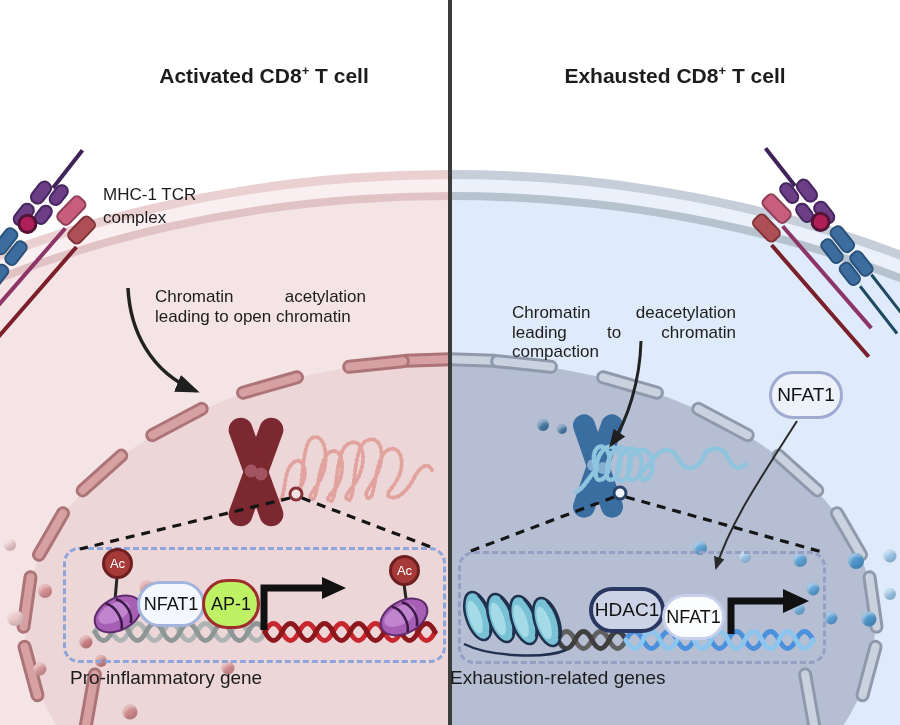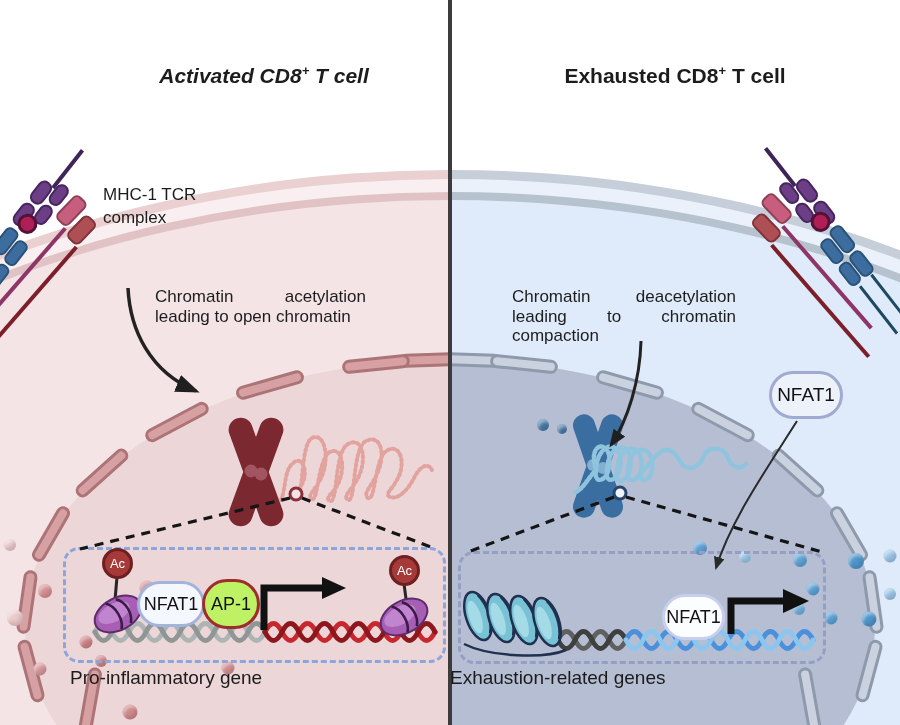--- a/index.html
+++ b/index.html
@@ -198,21 +198,21 @@
       <polygon points="783,589 783,613 809,601" fill="#111"></polygon>
     </g>
 
     <path fill="none" stroke="#222" stroke-width="3.5" marker-end="url(#ah-l)" d="M128,288 C130,330 150,372 196,391"></path>
     <path fill="none" stroke="#222" stroke-width="3" marker-end="url(#ah-m)" d="M641,341 C640,380 628,420 611,445"></path>
     <path fill="none" stroke="#2a2a2a" stroke-width="2" marker-end="url(#ah-s)" d="M797,421 C766,470 731,520 716,568"></path>
   </svg>
 
   <div class="divider"></div>
 
-  <div class="cell-title" style="left:114px;font-style:italic;">
+  <div class="cell-title" style="left:114px;">
     <span>Activated CD8</span><sup>+</sup><span> T cell</span>
   </div>
   <div class="cell-title" style="left:525px;">
     <span>Exhausted CD8</span><sup>+</sup><span> T cell</span>
   </div>
 
   <div class="receptor" style="left:14px;top:174px;">
     <div class="rc-rot" style="transform:rotate(38deg);">
       <div class="rc" style="left:19px;top:-34px;width:3.5px;height:48px;background:#3f2459;"></div>
       <div class="rc" style="left:7px;top:12px;width:15px;height:26px;border-radius:7px;background:#6b3e86;border:2px solid #47255f;"></div>
@@ -251,24 +251,25 @@
       <div class="rc" style="left:70px;top:46px;width:3.5px;height:148px;background:#7b1f2b;transform:rotate(3deg);"></div>
     </div>
   </div>
 
   <div class="lbl" style="left:103px;top:183px;font-size:17px;line-height:23px;">
     <div>MHC-1 TCR</div>
     <div>complex</div>
   </div>
 
   <div class="proc" style="left:155px;top:287px;width:211px;">Chromatin acetylation leading to open chromatin</div>
-  <div class="proc" style="left:512px;top:287px;width:224px;">Chromatin deacetylation leading to chromatin compaction</div>
+  <div class="proc" style="left:512px;top:303px;width:224px;">Chromatin deacetylation leading to chromatin compaction</div>
 
   <div class="pill" style="left:137px;top:581px;width:68px;height:46px;border:3.5px solid #a2b4dc;background:#f4f7fe;border-radius:23px;">NFAT1</div>
   <div class="pill" style="left:202px;top:579px;width:58px;height:50px;border:3.5px solid #9e2d2d;background:#bef264;border-radius:25px;">AP-1</div>
+  <div class="pill" style="left:589px;top:587px;width:76px;height:46px;border:4px solid #2a3760;background:#ccd3e7;border-radius:23px;font-size:19px;">HDAC1</div>
   <div class="pill" style="left:662px;top:594px;width:63px;height:46px;border:3.5px solid #c7cfec;background:#fbfdff;border-radius:23px;">NFAT1</div>
   <div class="pill" style="left:769px;top:371px;width:74px;height:48px;border:3.5px solid #9fabd0;background:#edf1fa;border-radius:24px;font-size:19px;">NFAT1</div>
 
   <div class="ac-circle" style="left:102px;top:548px;">
     <span>Ac</span>
   </div>
   <div class="ac-circle" style="left:389px;top:555px;">
     <span>Ac</span>
   </div>
 

